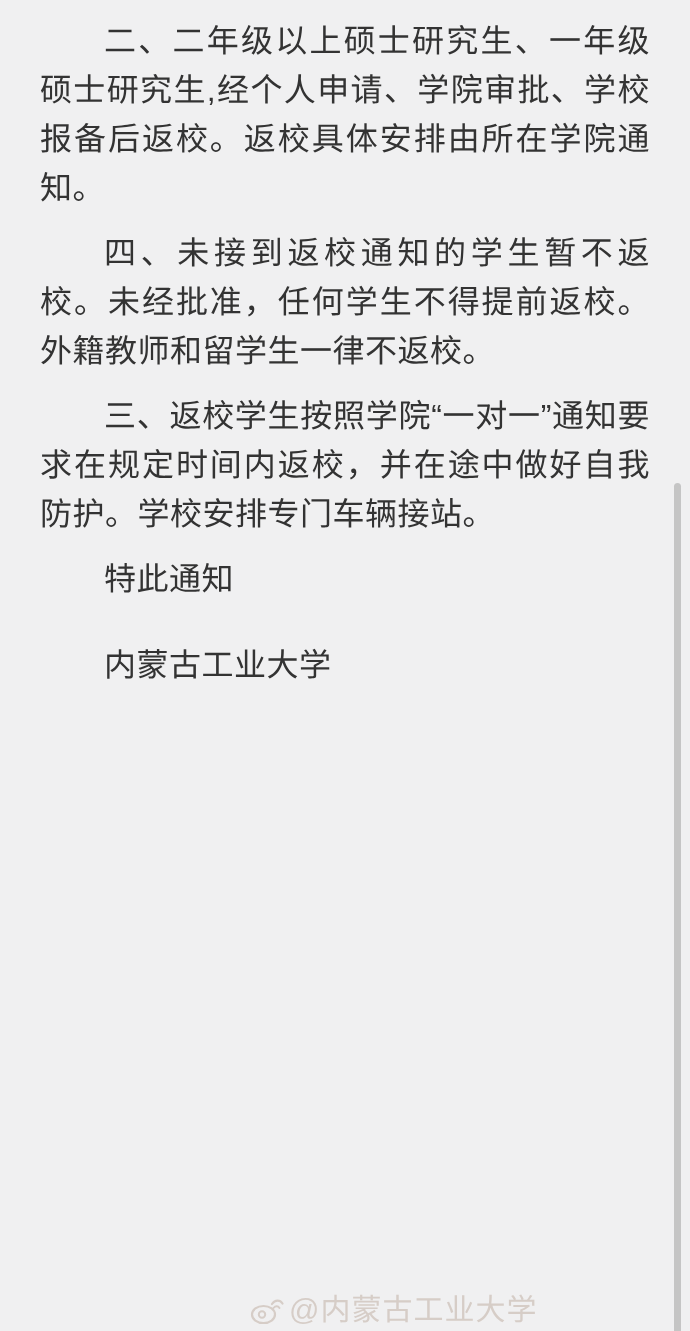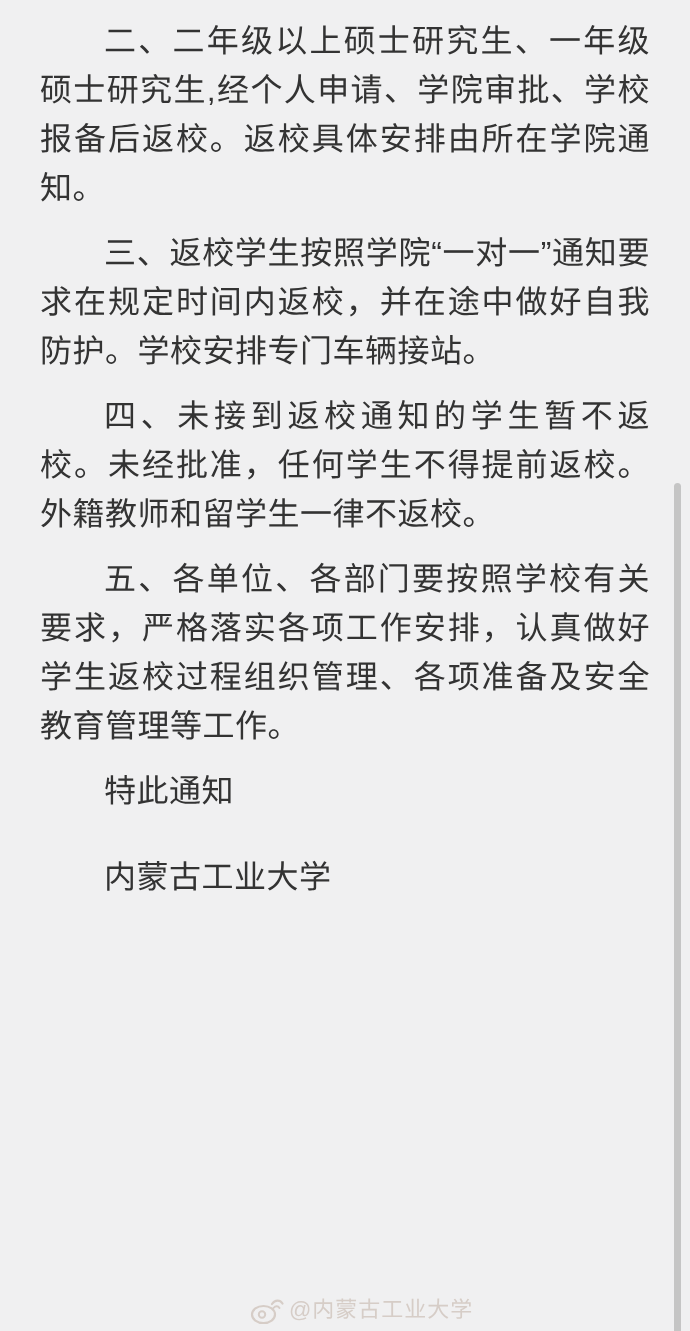--- a/index.html
+++ b/index.html
@@ -42,21 +42,21 @@
     margin-bottom: 16px;
   }
   .watermark {
     position: absolute;
     left: 250px;
     top: 1295px;
     display: flex;
     align-items: flex-end;
     gap: 5px;
     color: var(--watermark);
-    font-size: 22px;
+    font-size: 30px;
     line-height: 30px;
     letter-spacing: 1px;
     white-space: nowrap;
     pointer-events: none;
     text-align: right;
   }
   .watermark svg {
     display: block;
     width: 34px;
     height: 30px;
@@ -69,23 +69,22 @@
     height: 848px;
     background: var(--scrollbar);
     border-radius: 4px 4px 0 0;
   }
 </style>
 </head>
 <body>
 
 <div class="article">
   <p>二、二年级以上硕士研究生、一年级硕士研究生,经个人申请、学院审批、学校报备后返校。返校具体安排由所在学院通知。</p>
+  <p>四、未接到返校通知的学生暂不返校。未经批准，任何学生不得提前返校。外籍教师和留学生一律不返校。</p>
   <p>三、返校学生按照学院“一对一”通知要求在规定时间内返校，并在途中做好自我防护。学校安排专门车辆接站。</p>
-  <p>四、未接到返校通知的学生暂不返校。未经批准，任何学生不得提前返校。外籍教师和留学生一律不返校。</p>
-  <p>五、各单位、各部门要按照学校有关要求，严格落实各项工作安排，认真做好学生返校过程组织管理、各项准备及安全教育管理等工作。</p>
   <p>特此通知</p>
   <p class="signature">内蒙古工业大学</p>
 
 </div>
 
 <div class="watermark">
   <span>
     <svg viewBox="0 0 34 30" fill="none" xmlns="http://www.w3.org/2000/svg">
       <ellipse cx="13.5" cy="19.5" rx="11.5" ry="8.5" stroke="currentColor" stroke-width="2.2"></ellipse>
       <circle cx="12" cy="19.5" r="3.2" stroke="currentColor" stroke-width="2"></circle>

